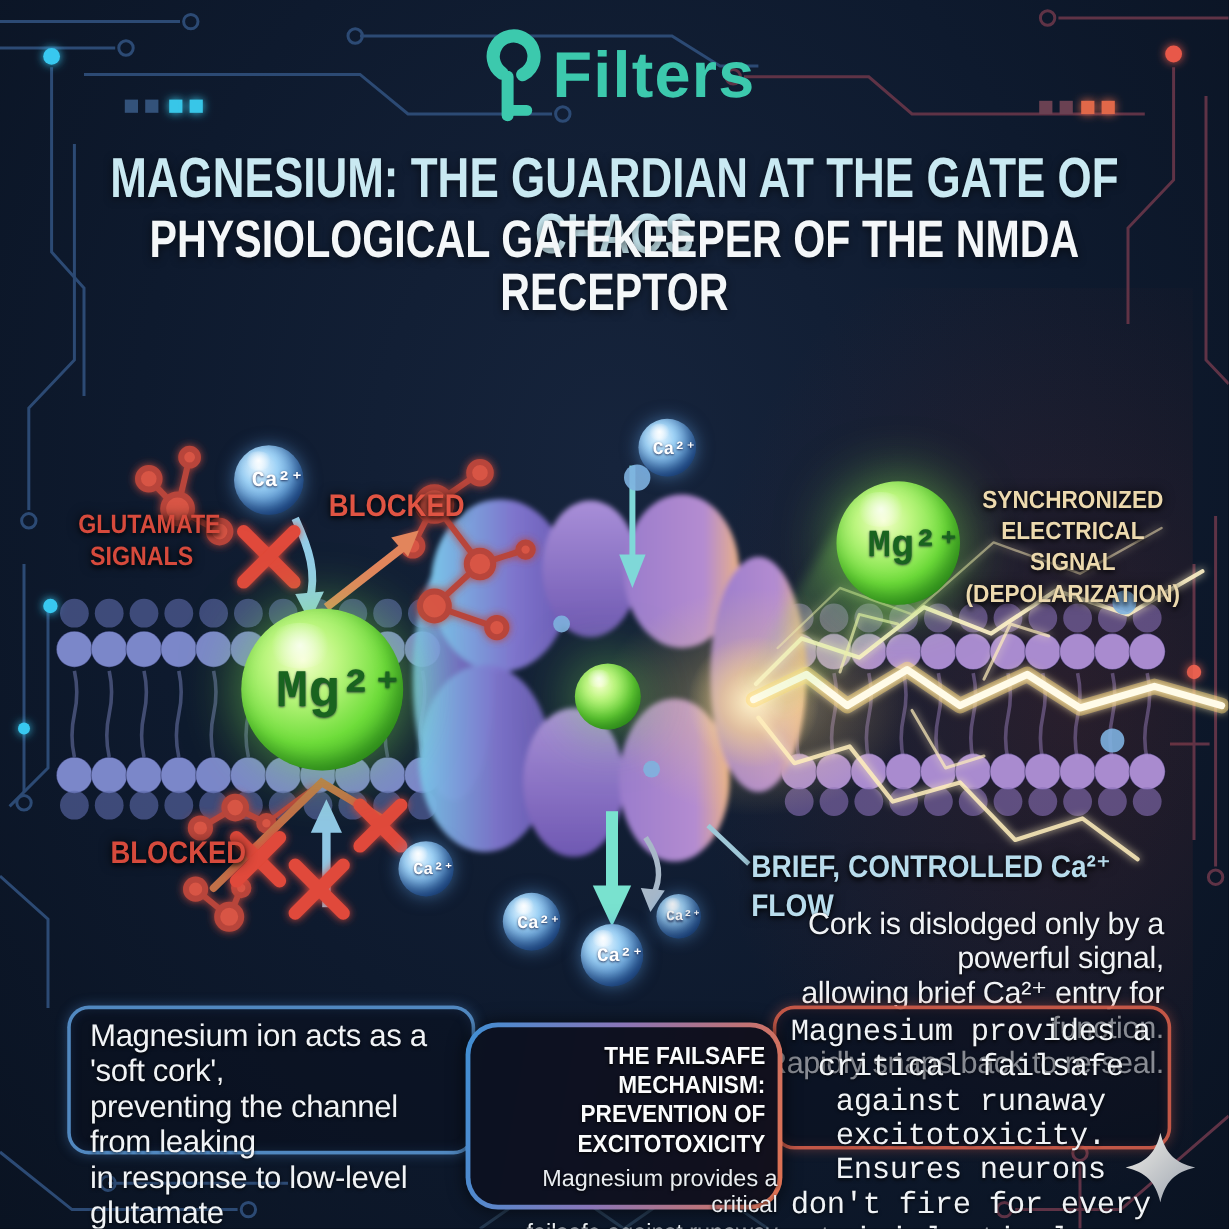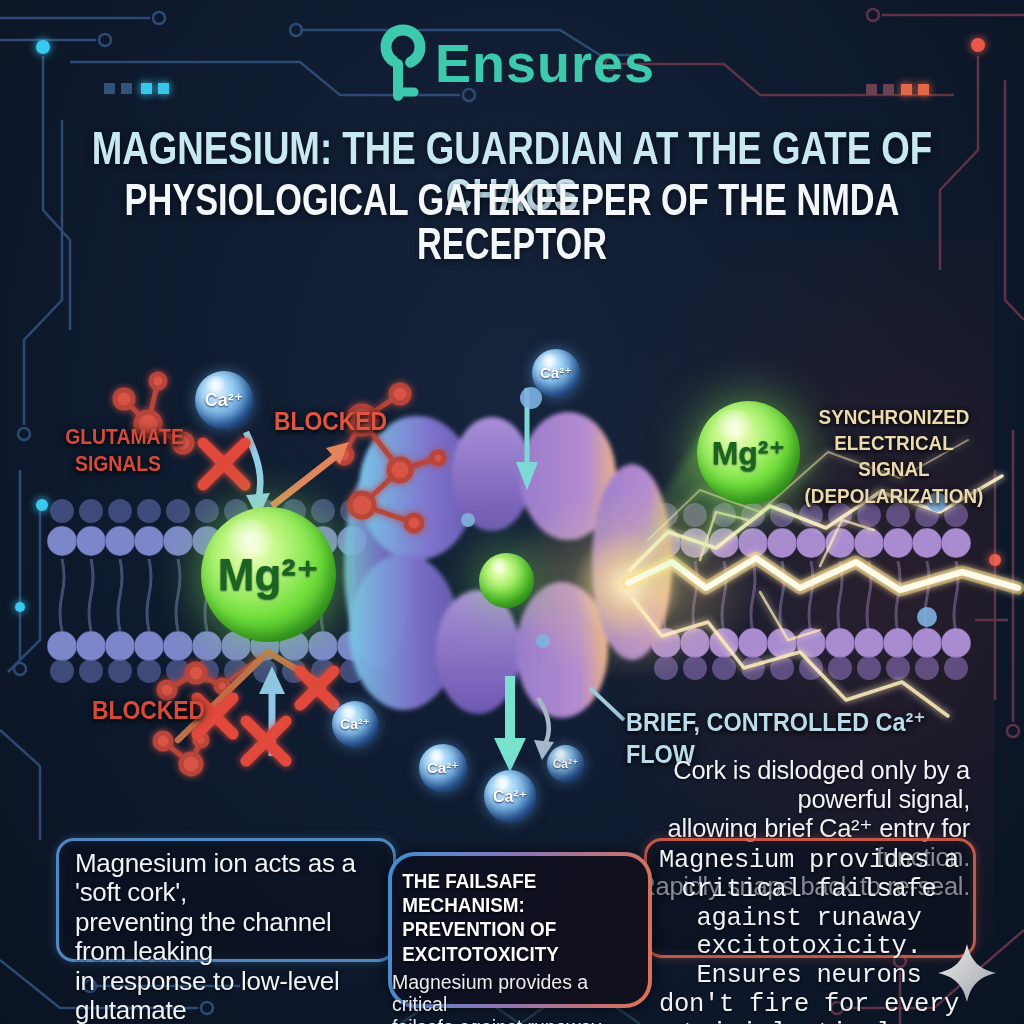--- a/index.html
+++ b/index.html
@@ -22,22 +22,22 @@
     box-shadow:0 0 16px rgba(80,150,220,.45), inset 0 0 22px rgba(60,120,200,.22);}
   .panel-right{left:518px;top:248px;width:456px;height:710px;border-color:#d4604e;
     background:linear-gradient(180deg,rgba(22,12,22,.34),rgba(16,10,20,.28));
     box-shadow:0 0 16px rgba(220,90,70,.40), inset 0 0 22px rgba(200,80,60,.20);}
   .phead{position:absolute;width:100%;text-align:center;font-weight:800;line-height:1.12;white-space:pre-line;}
   .phead-l1{top:14px;font-size:33px;color:#a9d6ea;transform:scaleX(.82);text-shadow:0 2px 6px rgba(0,0,0,.6);}
   .phead-l2{top:56px;font-size:26px;color:#a9d6ea;transform:scaleX(.82);text-shadow:0 2px 6px rgba(0,0,0,.6);}
   .phead-r1{top:16px;font-size:33px;color:#ec8f74;transform:scaleX(.82);text-shadow:0 2px 6px rgba(0,0,0,.6);}
   .phead-r3{top:96px;font-size:25px;color:#ec8f74;transform:scaleX(.85);text-shadow:0 2px 6px rgba(0,0,0,.6);}
   
-  .ion{position:absolute;border-radius:50%;display:flex;align-items:center;justify-content:center;
-    font-weight:800;color:#fff;text-shadow:0 1px 2px rgba(0,0,40,.75);}
+  .ion{position:absolute;border-radius:50%;display:flex;align-items:center;justify-content:flex-end;
+    font-weight:800;color:#fff;text-shadow:0 1px 2px rgba(0,0,40,.75);font-family:Liberation Mono, monospace;}
   .ion::after{content:"";position:absolute;left:16%;top:9%;width:40%;height:28%;border-radius:50%;
     background:radial-gradient(circle,rgba(255,255,255,.95),rgba(255,255,255,0) 72%);}
   .ca{background:radial-gradient(circle at 36% 32%,#eaf7ff 0%,#9ed2f6 28%,#3d7fc4 72%,#1c4a80 100%);
     box-shadow:0 0 14px rgba(100,170,240,.5), inset -4px -6px 12px rgba(0,10,50,.55);}
   .mg{background:radial-gradient(circle at 38% 32%,#f4ffc9 0%,#bdf680 24%,#6edd3a 56%,#37a51e 86%,#2a8816 100%);
     color:#19641f;box-shadow:0 0 48px rgba(130,235,80,.6), inset -5px -8px 16px rgba(10,80,10,.45);}
   .mg::after{opacity:.8;}
   
   .lbl{position:absolute;font-weight:800;line-height:1.22;white-space:pre-line;text-shadow:0 0 10px rgba(0,0,0,.85),0 2px 4px rgba(0,0,0,.7);}
   .lbl-red{color:#e05443;}
@@ -54,21 +54,21 @@
     box-shadow:0 0 10px rgba(80,140,210,.35), inset 0 0 10px rgba(80,140,210,.15);}
   .note-right{left:644px;top:838px;width:326px;height:114px;border-color:rgba(215,95,75,.9);
     box-shadow:0 0 10px rgba(215,95,75,.35), inset 0 0 10px rgba(215,95,75,.15);font-family:Liberation Mono, monospace;}
   .note-left .para{left:16px;top:8px;width:310px;font-size:26px;line-height:1.13;text-align:left;}
   .note-right .para{left:6px;top:6px;width:312px;font-size:25.5px;line-height:1.13;text-align:center;}
   
   .failsafe{position:absolute;left:388px;top:852px;width:264px;height:156px;border-radius:27px;padding:0;
     background:linear-gradient(100deg,#3f8fd4 0%,#8a76b8 45%,#e0714f 100%);
     box-shadow:0 0 14px rgba(0,0,0,.6);}
   .failsafe-inner{position:absolute;left:4px;top:4px;right:4px;bottom:4px;border-radius:23px;
-    background:rgba(9,13,26,.96);text-align:left;}
+    background:rgba(9,13,26,.96);text-align:right;}
   .failsafe-title{margin-top:13px;font-size:20.5px;font-weight:800;color:#fbfcfd;line-height:1.18;white-space:pre-line;transform:scaleX(.92);text-shadow:0 1px 3px #000;}
   .failsafe-body{margin-top:5px;font-size:19.5px;color:#e9edf1;line-height:1.16;white-space:pre-line;text-shadow:0 1px 3px #000;}
   .star{position:absolute;left:938px;top:944px;}
 </style>
 </head>
 <body>
 
 <div class="canvas">
 
   <svg class="layer" viewBox="0 0 1024 1024">
@@ -148,21 +148,21 @@
   </svg>
 
   <div class="logo">
     <svg width="64" height="82" viewBox="0 0 64 82">
       <g stroke="#3cc9ad" fill="none" stroke-linecap="round">
         <circle cx="34" cy="25" r="17" stroke-width="11" stroke-dasharray="88 19" transform="rotate(125 34 25)"></circle>
         <line x1="29" y1="42" x2="29" y2="74" stroke-width="10"></line>
         <line x1="31" y1="70" x2="45" y2="70" stroke-width="9"></line>
       </g>
     </svg>
-    <span class="logo-text">Ensures</span>
+    <span class="logo-text">Filters</span>
   </div>
   <div class="title">MAGNESIUM: THE GUARDIAN AT THE GATE OF CHAOS</div>
   <div class="subtitle">PHYSIOLOGICAL GATEKEEPER OF THE NMDA RECEPTOR</div>
 
   <div class="tint-right"></div>
 
 
   <svg class="layer" viewBox="0 0 1024 1024">
     <defs>
       <linearGradient id="gLobeL" x1="0" y1="0" x2="1" y2="0">

